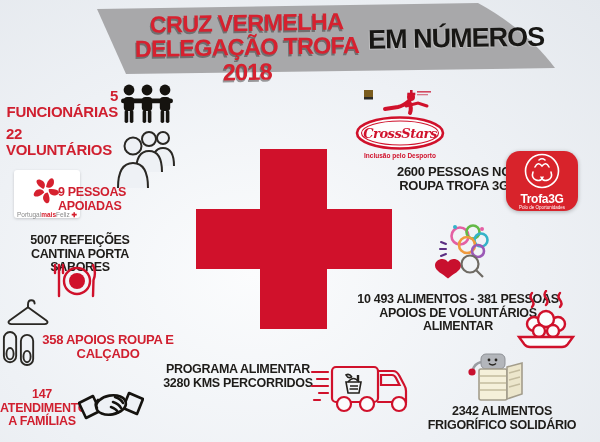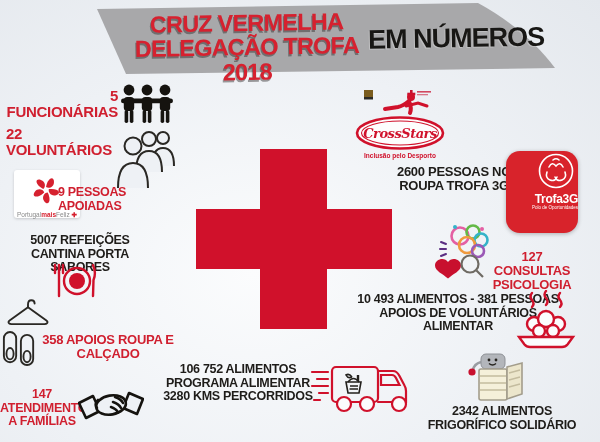--- a/index.html
+++ b/index.html
@@ -23,22 +23,22 @@
     text-shadow:-1px 1px 0 rgba(255,255,255,0.25);transform:rotate(-1deg);
   }
   .cross{position:absolute;background:#d0112b;}
   .logo-portugal{
     position:absolute;left:14px;top:170px;width:66px;height:48px;background:#ffffff;
     border-radius:3px;box-shadow:0 1px 3px rgba(0,0,0,0.18);text-align:center;
   }
   .logo-portugal .brand{font-size:6.5px;font-weight:400;color:#8a8a8a;letter-spacing:0;line-height:1;}
   .logo-portugal .brand b{color:#d6212f;}
   .logo-trofa{
-    position:absolute;left:506px;top:151px;width:72px;height:82px;background:#d8232b;
-    border-radius:14px;box-shadow:0 1px 4px rgba(0,0,0,0.28);text-align:right;
+    position:absolute;left:506px;top:151px;width:72px;height:60px;background:#d8232b;
+    border-radius:14px;box-shadow:0 1px 4px rgba(0,0,0,0.28);text-align:center;
   }
   .logo-trofa .name{color:#ffffff;font-weight:700;font-size:12px;letter-spacing:-0.3px;line-height:1;margin-top:-2px;}
   .logo-trofa .tag{color:#ffffff;font-size:4.5px;line-height:1;margin-top:1px;}
   .logo-cs{position:absolute;left:354px;top:86px;width:92px;height:74px;}
   .cs-name{
     position:absolute;left:0;top:36px;width:92px;text-align:center;color:#d0112b;
     font-family:"DejaVu Serif", serif;font-style:italic;font-weight:700;font-size:13px;letter-spacing:-0.5px;
   }
   .cs-tag{position:absolute;left:-8px;top:62px;width:108px;text-align:center;color:#d0112b;font-weight:700;font-size:6.5px;}
 </style>
@@ -160,21 +160,20 @@
       <path d="M65,13 L51,7 L45,22 L59,28 Z"></path>
       <ellipse cx="33" cy="19" rx="15" ry="9.5" transform="rotate(-10 33 19)"></ellipse>
       <path d="M37,11 q6,2 8,6" fill="none"></path>
       <path d="M35,16 q6,2 8,6" fill="none"></path>
       <path d="M33,21 q5.5,2 7,5.5" fill="none"></path>
       <path d="M20,14 q-4,4 -1,8" fill="none"></path>
     </g>
   </svg>
 
   <div class="txt dark" style="left:160px;top:363px;width:156px;font-size:12.5px;">
-    <div>106 752 ALIMENTOS</div>
     <div>PROGRAMA ALIMENTAR</div>
     <div>3280 KMS PERCORRIDOS</div>
   </div>
   <svg class="abs" style="left:310px;top:358px" width="116" height="62" viewBox="0 0 116 62">
     <g stroke="#d0112b" stroke-width="2.2" fill="none" stroke-linecap="round">
       <path d="M2,14 h16"></path>
         <path d="M7,21 h11"></path>
         <path d="M2,28 h16"></path>
         <path d="M9,35 h9"></path>
         <path d="M4,42 h6"></path>
@@ -251,24 +250,20 @@
       <path d="M16,24 l-5,-2"></path>
         <path d="M16,29 h-6"></path>
         <path d="M16,34 l-5,2"></path>
     </g>
     <path d="M18,42 c-3.5,-5.5 -13,-3 -13,3.5 c0,5.5 8,8.5 13,13 c5,-4.5 13,-7.5 13,-13 c0,-6.5 -9.5,-9 -13,-3.5 z" fill="#c8102e"></path>
     <g fill="none" stroke="#6e6a63" stroke-width="2.2">
       <circle cx="40" cy="44" r="8.5"></circle>
       <path d="M46.5,50.5 l6.5,6.5"></path>
     </g>
   </svg>
-  <div class="txt red" style="left:482px;top:250px;width:100px;font-size:13px;">
-    <div>127 CONSULTAS</div>
-    <div>PSICOLOGIA</div>
-  </div>
 
   <div class="txt dark" style="left:350px;top:293px;width:216px;font-size:12.5px;">
     <div>10 493 ALIMENTOS - 381 PESSOAS</div>
     <div>APOIOS DE VOLUNTÁRIOS</div>
     <div>ALIMENTAR</div>
   </div>
   <svg class="abs" style="left:514px;top:290px" width="64" height="62" viewBox="0 0 64 62">
     <g stroke="#d0112b" stroke-width="2.4" fill="none" stroke-linecap="round">
       <path d="M18,3 q-3,3.5 0,7 q3,3.5 0,7"></path>
       <path d="M32,1 q-3,3.5 0,7 q3,3.5 0,7"></path>

